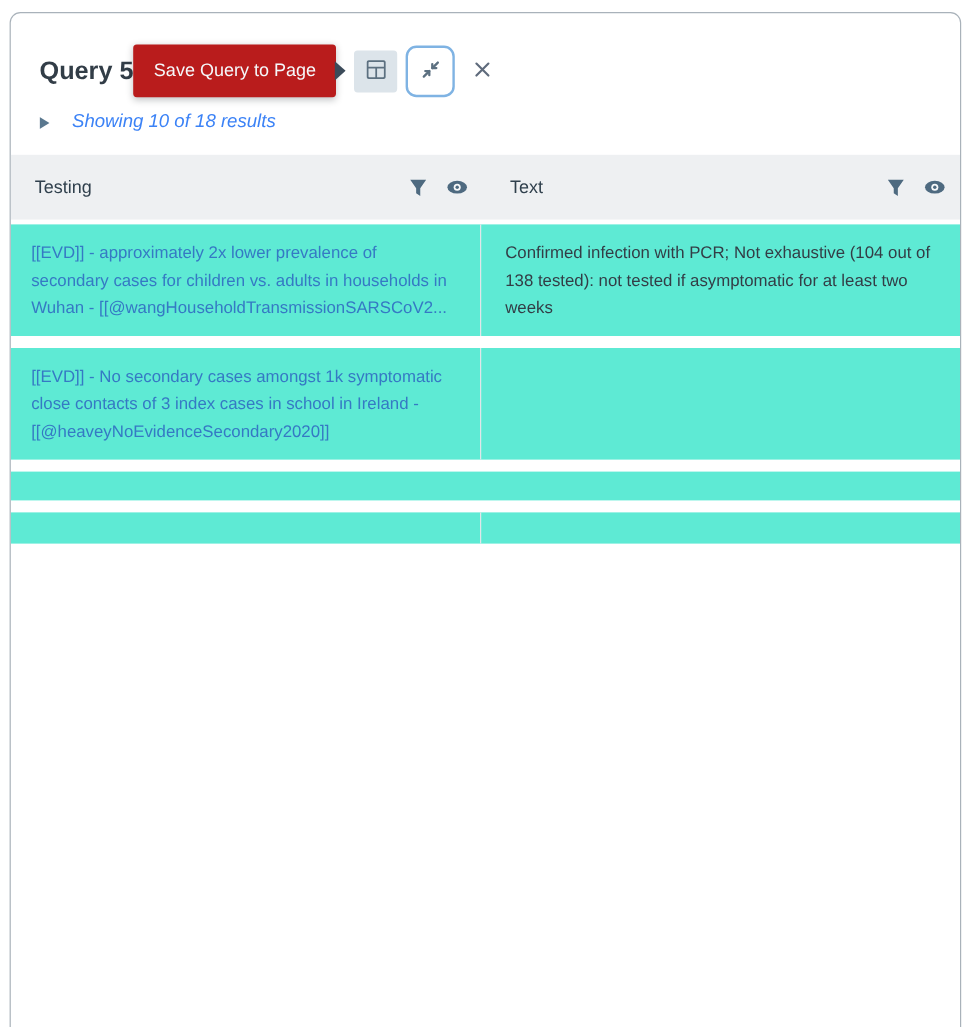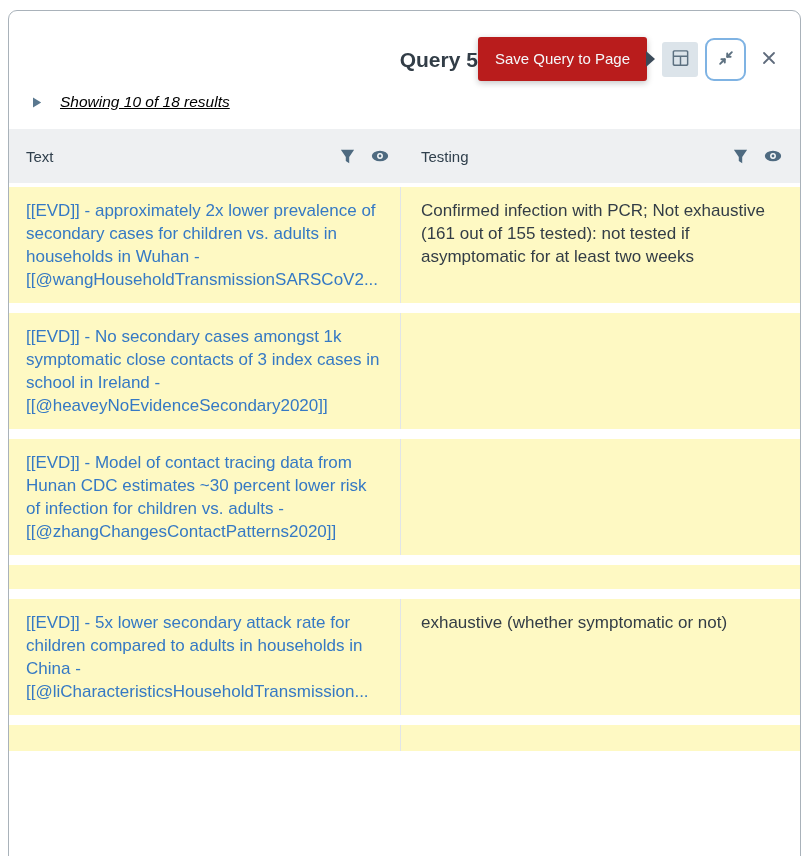--- a/index.html
+++ b/index.html
@@ -13,21 +13,21 @@
     position: absolute;
     left: 8px; top: 10px;
     width: 793px; height: 900px;
     background: #ffffff;
     border: 1.5px solid #a9b2ba;
     border-radius: 9px;
     overflow: hidden;
   }
   .panel-top {
     display: flex;
-    justify-content: flex-end;
+    justify-content: flex-start;
     align-items: flex-start;
     padding: 26px 18px 0 24px;
   }
   .page-title {
     font-size: 21px;
     font-weight: 700;
     color: #323d47;
     line-height: 30px;
     padding-top: 8px;
   }
@@ -90,24 +90,23 @@
   .caret {
     width: 16px;
     display: flex;
     align-items: center;
     cursor: pointer;
   }
   .caret svg { display: block; }
   .results-summary {
     font-style: italic;
     font-size: 15.5px;
-    color: #000000;
+    color: #3b82f6;
     margin-left: 11px;
     line-height: 22px;
-    text-decoration: underline;
   }
   .qtable { margin-top: 16px; }
   .thead {
     display: flex;
     height: 54px;
     background: #eef0f2;
     align-items: center;
   }
   .th {
     display: flex;
@@ -124,23 +123,23 @@
   }
   .th-icons {
     display: flex;
     align-items: center;
     gap: 15px;
   }
   .th-icons .icon-btn { width: 18px; height: 18px; }
   .row { display: flex; margin-top: 10px; }
   .row:first-child { margin-top: 4px; }
   .cell {
-    background: #fef9c3;
+    background: #5eead4;
     padding: 12px 20px 12px 17px;
-    font-size: 17px;
+    font-size: 14px;
     line-height: 23px;
     overflow-wrap: anywhere;
   }
   .cell-text {
     width: 392px;
     color: #3579c4;
     border-right: 1px solid #e1e5e8;
     cursor: pointer;
   }
   .cell-testing {
@@ -198,76 +197,68 @@
       <svg width="9" height="11" viewBox="0 0 9 11">
         <polygon points="0,0.5 0,10.5 8.2,5.5" fill="#5a788f"></polygon>
       </svg>
     </span>
     <span class="results-summary">Showing 10 of 18 results</span>
   </div>
 
   <div class="qtable">
 
     <div class="thead">
-      <div class="th th-text">
-        <span class="th-label">Text</span>
+      <div class="th th-testing">
+        <span class="th-label">Testing</span>
         <span class="th-icons">
           <button class="icon-btn">
             <svg width="15" height="15" viewBox="0 0 14 14">
-              <path fill="#4e6覆a" d=""></path>
               <path fill="#4e6a80" d="M0.8 0.8 h12.4 L8.6 7.4 V13.4 L5.4 11.2 V7.4 Z"></path>
             </svg>
           </button>
           <button class="icon-btn">
             <svg width="19" height="14" viewBox="0 0 19 14">
               <ellipse cx="9.5" cy="7" rx="8.6" ry="5.6" fill="#4e6a80"></ellipse>
               <circle cx="9.5" cy="7" r="3.1" fill="#f6f8f9"></circle>
               <circle cx="9.5" cy="7" r="1.5" fill="#4e6a80"></circle>
             </svg>
           </button>
         </span>
       </div>
-      <div class="th th-testing">
-        <span class="th-label">Testing</span>
+      <div class="th th-text">
+        <span class="th-label">Text</span>
         <span class="th-icons">
           <button class="icon-btn">
             <svg width="15" height="15" viewBox="0 0 14 14">
+              <path fill="#4e6覆a" d=""></path>
               <path fill="#4e6a80" d="M0.8 0.8 h12.4 L8.6 7.4 V13.4 L5.4 11.2 V7.4 Z"></path>
             </svg>
           </button>
           <button class="icon-btn">
             <svg width="19" height="14" viewBox="0 0 19 14">
               <ellipse cx="9.5" cy="7" rx="8.6" ry="5.6" fill="#4e6a80"></ellipse>
               <circle cx="9.5" cy="7" r="3.1" fill="#f6f8f9"></circle>
               <circle cx="9.5" cy="7" r="1.5" fill="#4e6a80"></circle>
             </svg>
           </button>
         </span>
       </div>
     </div>
 
     <div class="tbody">
       <div class="row">
         <div class="cell cell-text">[[EVD]] - approximately 2x lower prevalence of secondary cases for children vs. adults in households in Wuhan - [[@wangHouseholdTransmissionSARSCoV2...</div>
-        <div class="cell cell-testing">Confirmed infection with PCR; Not exhaustive (161 out of 155 tested): not tested if asymptomatic for at least two weeks</div>
+        <div class="cell cell-testing">Confirmed infection with PCR; Not exhaustive (104 out of 138 tested): not tested if asymptomatic for at least two weeks</div>
       </div>
       <div class="row">
         <div class="cell cell-text">[[EVD]] - No secondary cases amongst 1k symptomatic close contacts of 3 index cases in school in Ireland - [[@heaveyNoEvidenceSecondary2020]]</div>
         <div class="cell cell-testing"></div>
       </div>
       <div class="row">
-        <div class="cell cell-text">[[EVD]] - Model of contact tracing data from Hunan CDC estimates ~30 percent lower risk of infection for children vs. adults - [[@zhangChangesContactPatterns2020]]</div>
         <div class="cell cell-testing"></div>
-      </div>
-      <div class="row">
-        <div class="cell cell-testing"></div>
-      </div>
-      <div class="row">
-        <div class="cell cell-text">[[EVD]] - 5x lower secondary attack rate for children compared to adults in households in China - [[@liCharacteristicsHouseholdTransmission...</div>
-        <div class="cell cell-testing">exhaustive (whether symptomatic or not)</div>
       </div>
       <div class="row partial">
         <div class="cell cell-text"></div>
         <div class="cell cell-testing"></div>
       </div>
     </div>
 
   </div>
 </div>
 

